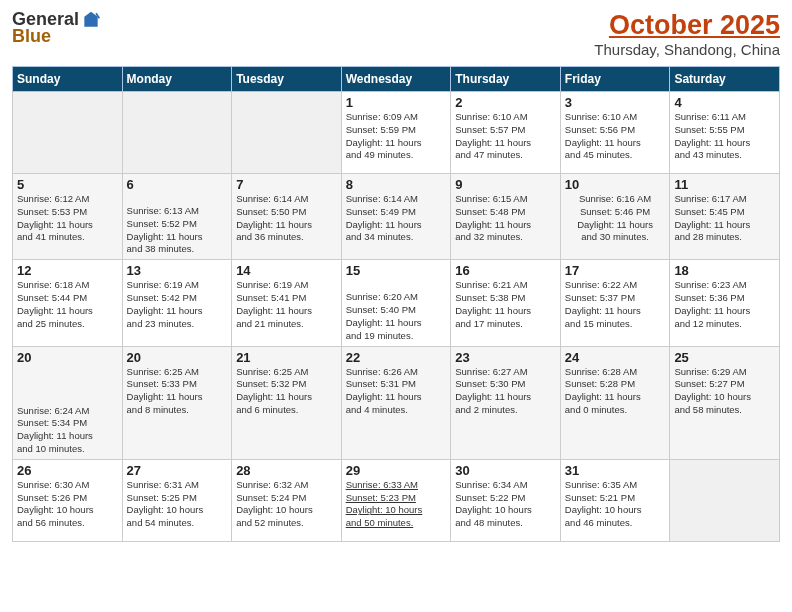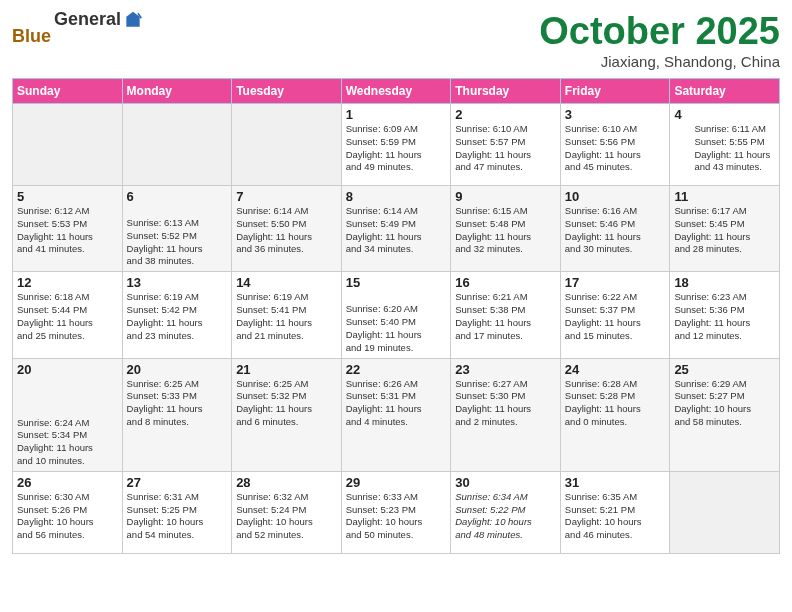--- a/index.html
+++ b/index.html
@@ -33,35 +33,36 @@
     .logo-general { color: #333; }
     .logo-icon {
       width: 20px;
       height: 20px;
       margin-left: 2px;
     }
     .title-block {
       text-align: right;
     }
     .month-title {
-      font-size: 38px;
+      font-size: 27px;
       font-weight: bold;
-      color: #15803d;
+      color: #c2410c;
+      text-decoration: underline;
     }
     .location {
       font-size: 15px;
       color: #444;
     }
     .calendar {
       width: 100%;
       border-collapse: collapse;
       table-layout: fixed;
     }
     .calendar th {
-      background: #ec4899;
+      background: #0c4a6e;
       color: #fff;
       font-size: 12px;
       font-weight: bold;
       padding: 5px 4px;
       text-align: left;
       border: 1px solid #aac4e8;
     }
     .calendar td {
       vertical-align: top;
       border: 1px solid #ccc;
@@ -89,33 +90,33 @@
       background: #f5f5f5;
     }
   </style>
 </head>
 <body>
 
 <div class="container">
   <div class="header">
     <div class="logo">
       <div>
-        <div style="display:flex;align-items:center;margin-left:42px;">
+        <div style="display:flex;align-items:center;">
           <span class="logo-text logo-general">General</span>
           <svg class="logo-icon" viewBox="0 0 24 24" fill="#2e6db4">
             <path d="M12 2 L20 8 L20 20 L4 20 L4 8 Z" fill="#2e6db4"></path>
             <path d="M18 4 L22 10" stroke="#2e6db4" stroke-width="2" fill="none"></path>
           </svg>
         </div>
         <div style="font-size:18px;font-weight:bold;color:#a16207;margin-top:-4px;">Blue</div>
       </div>
     </div>
     <div class="title-block">
       <div class="month-title">October 2025</div>
-      <div class="location">Jiaxiang, Shandong, China</div>
+      <div class="location">Thursday, Shandong, China</div>
     </div>
   </div>
 
   <table class="calendar">
     <thead>
       <tr>
         <th>Sunday</th>
         <th>Monday</th>
         <th>Tuesday</th>
         <th>Wednesday</th>
@@ -145,21 +146,21 @@
           </td>
           <td>
             <span class="day-number">3</span>
             <div class="day-info" style="white-space: pre-line;">Sunrise: 6:10 AM
 Sunset: 5:56 PM
 Daylight: 11 hours
 and 45 minutes.</div>
           </td>
           <td>
             <span class="day-number">4</span>
-            <div class="day-info" style="white-space: pre-line; margin-left: 20px;">Sunrise: 6:11 AM
+            <div class="day-info" style="white-space: pre-line;">Sunrise: 6:11 AM
 Sunset: 5:55 PM
 Daylight: 11 hours
 and 43 minutes.</div>
           </td>
         </tr>
         <tr class="row-shaded">
           <td>
             <span class="day-number">5</span>
             <div class="day-info" style="white-space: pre-line;">Sunrise: 6:12 AM
 Sunset: 5:53 PM
@@ -189,21 +190,21 @@
           </td>
           <td>
             <span class="day-number">9</span>
             <div class="day-info" style="white-space: pre-line;">Sunrise: 6:15 AM
 Sunset: 5:48 PM
 Daylight: 11 hours
 and 32 minutes.</div>
           </td>
           <td>
             <span class="day-number">10</span>
-            <div class="day-info" style="white-space: pre-line;">Sunrise: 6:16 AM
+            <div class="day-info" style="white-space: pre-line; text-align: center;">Sunrise: 6:16 AM
 Sunset: 5:46 PM
 Daylight: 11 hours
 and 30 minutes.</div>
           </td>
           <td>
             <span class="day-number">11</span>
             <div class="day-info" style="white-space: pre-line;">Sunrise: 6:17 AM
 Sunset: 5:45 PM
 Daylight: 11 hours
 and 28 minutes.</div>
@@ -328,28 +329,28 @@
           </td>
           <td>
             <span class="day-number">28</span>
             <div class="day-info" style="white-space: pre-line;">Sunrise: 6:32 AM
 Sunset: 5:24 PM
 Daylight: 10 hours
 and 52 minutes.</div>
           </td>
           <td>
             <span class="day-number">29</span>
-            <div class="day-info" style="white-space: pre-line;">Sunrise: 6:33 AM
+            <div class="day-info" style="white-space: pre-line; text-decoration: underline;">Sunrise: 6:33 AM
 Sunset: 5:23 PM
 Daylight: 10 hours
 and 50 minutes.</div>
           </td>
           <td>
             <span class="day-number">30</span>
-            <div class="day-info" style="white-space: pre-line; font-style: italic;">Sunrise: 6:34 AM
+            <div class="day-info" style="white-space: pre-line;">Sunrise: 6:34 AM
 Sunset: 5:22 PM
 Daylight: 10 hours
 and 48 minutes.</div>
           </td>
           <td>
             <span class="day-number">31</span>
             <div class="day-info" style="white-space: pre-line;">Sunrise: 6:35 AM
 Sunset: 5:21 PM
 Daylight: 10 hours
 and 46 minutes.</div>

